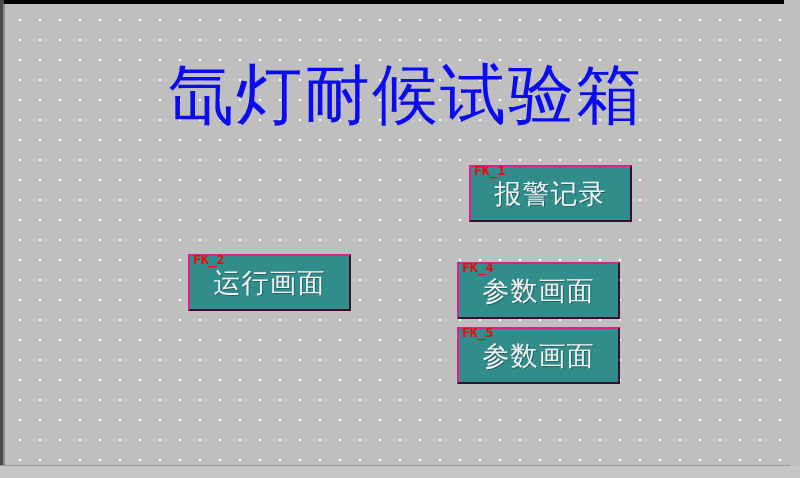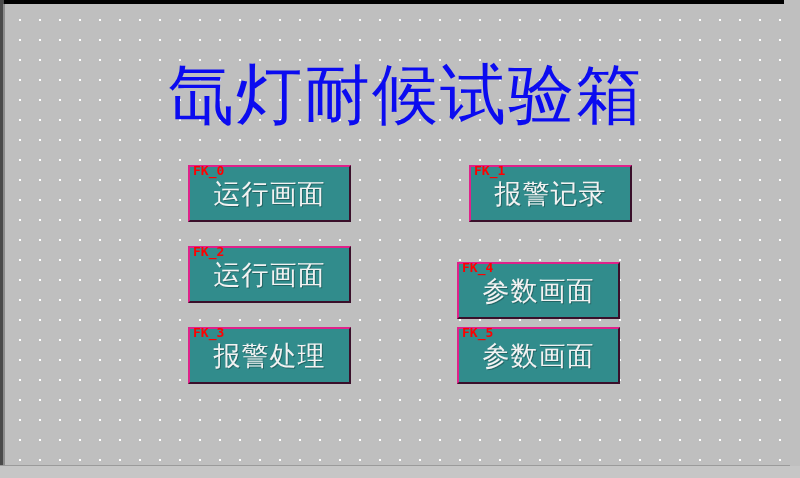--- a/index.html
+++ b/index.html
@@ -140,21 +140,21 @@
     font-weight: bold;
     letter-spacing: 0px;
     white-space: nowrap;
     user-select: none;
     z-index: 5;
   }
 
   
   #fk-0 { left: 183px; top: 161px; }
   #fk-1 { left: 464px; top: 161px; }
-  #fk-2 { left: 183px; top: 242px; }
+  #fk-2 { left: 183px; top: 250px; }
   #fk-4 { left: 452px; top: 242px; margin-top: 16px; }
   #fk-3 { left: 183px; top: 323px; }
   #fk-5 { left: 452px; top: 323px; }
 </style>
 </head>
 <body>
 
 <div id="app-frame">
 
   <div id="canvas-bevel-top"></div>
@@ -162,44 +162,36 @@
   <div id="canvas-bevel-left-inner"></div>
   <div id="canvas-bevel-right-dark"></div>
   <div id="canvas-bevel-right"></div>
   <div id="canvas-bevel-bottom-line"></div>
   <div id="canvas-bevel-bottom"></div>
 
   <div id="design-canvas">
 
     <div id="screen-title">氙灯耐候试验箱</div>
 
-    <div class="fk-button" id="fk-0">
-      <span class="fk-tag">FK_0</span>
-      <span class="fk-caption">运行画面</span>
-    </div>
 
     <div class="fk-button" id="fk-1">
       <span class="fk-tag">FK_1</span>
       <span class="fk-caption">报警记录</span>
     </div>
 
     <div class="fk-button" id="fk-2">
       <span class="fk-tag">FK_2</span>
       <span class="fk-caption">运行画面</span>
     </div>
 
     <div class="fk-button" id="fk-4">
       <span class="fk-tag">FK_4</span>
       <span class="fk-caption">参数画面</span>
     </div>
 
-    <div class="fk-button" id="fk-3">
-      <span class="fk-tag">FK_3</span>
-      <span class="fk-caption">报警处理</span>
-    </div>
 
     <div class="fk-button" id="fk-5">
       <span class="fk-tag">FK_5</span>
       <span class="fk-caption">参数画面</span>
     </div>
 
   </div>
 </div>
 
 </body></html>

